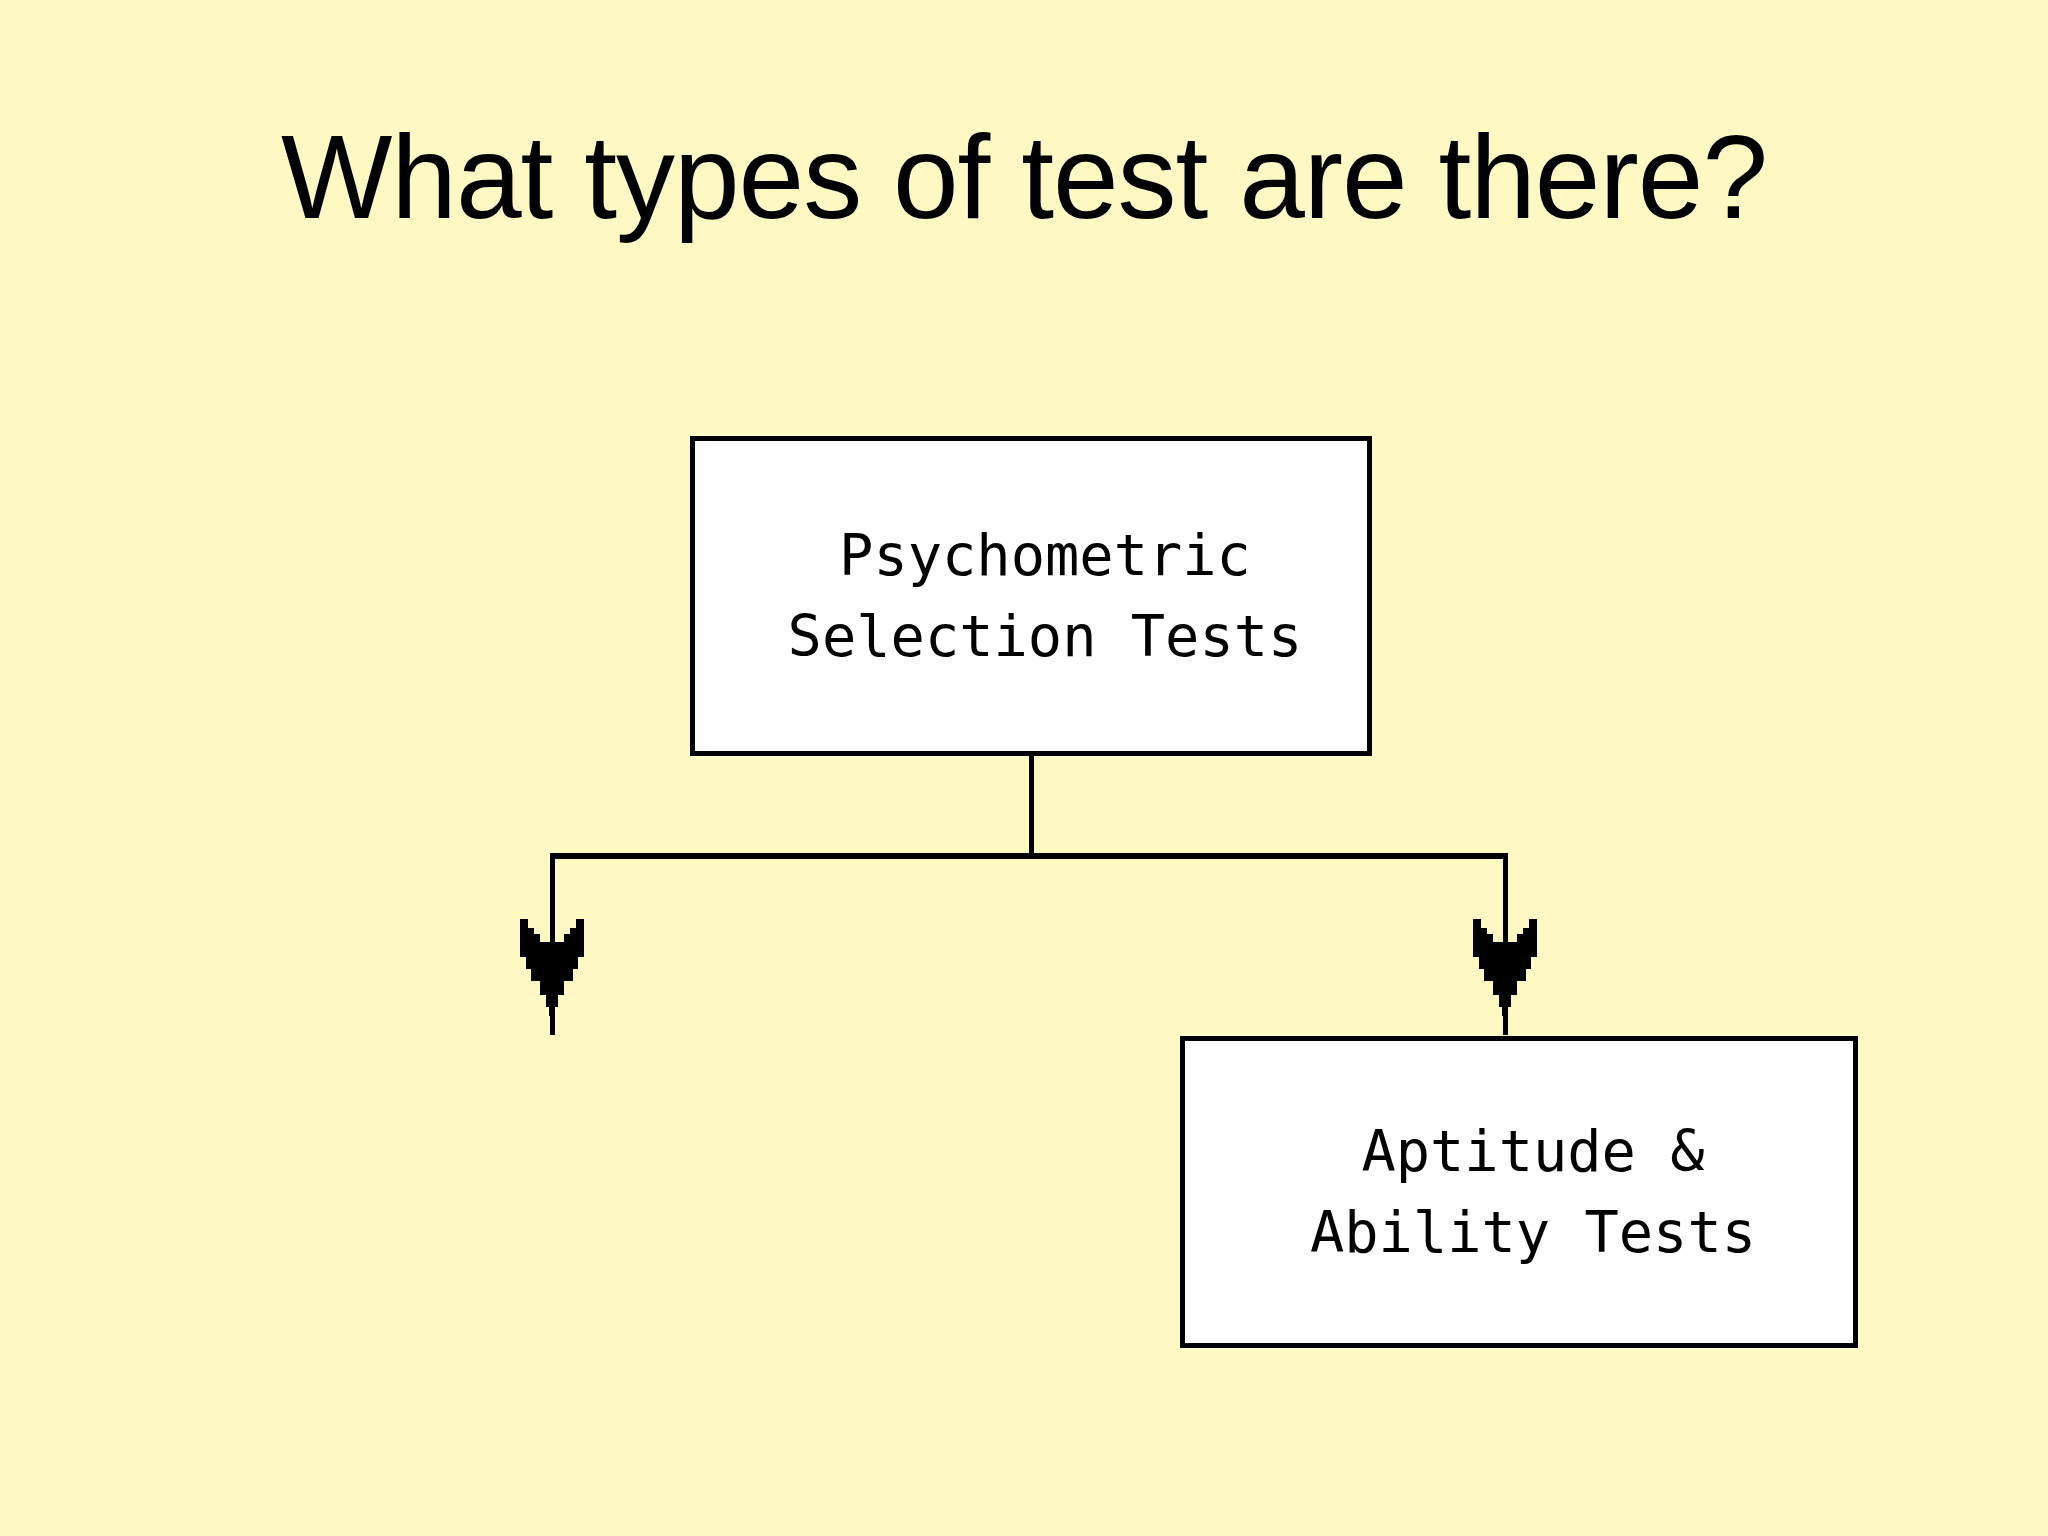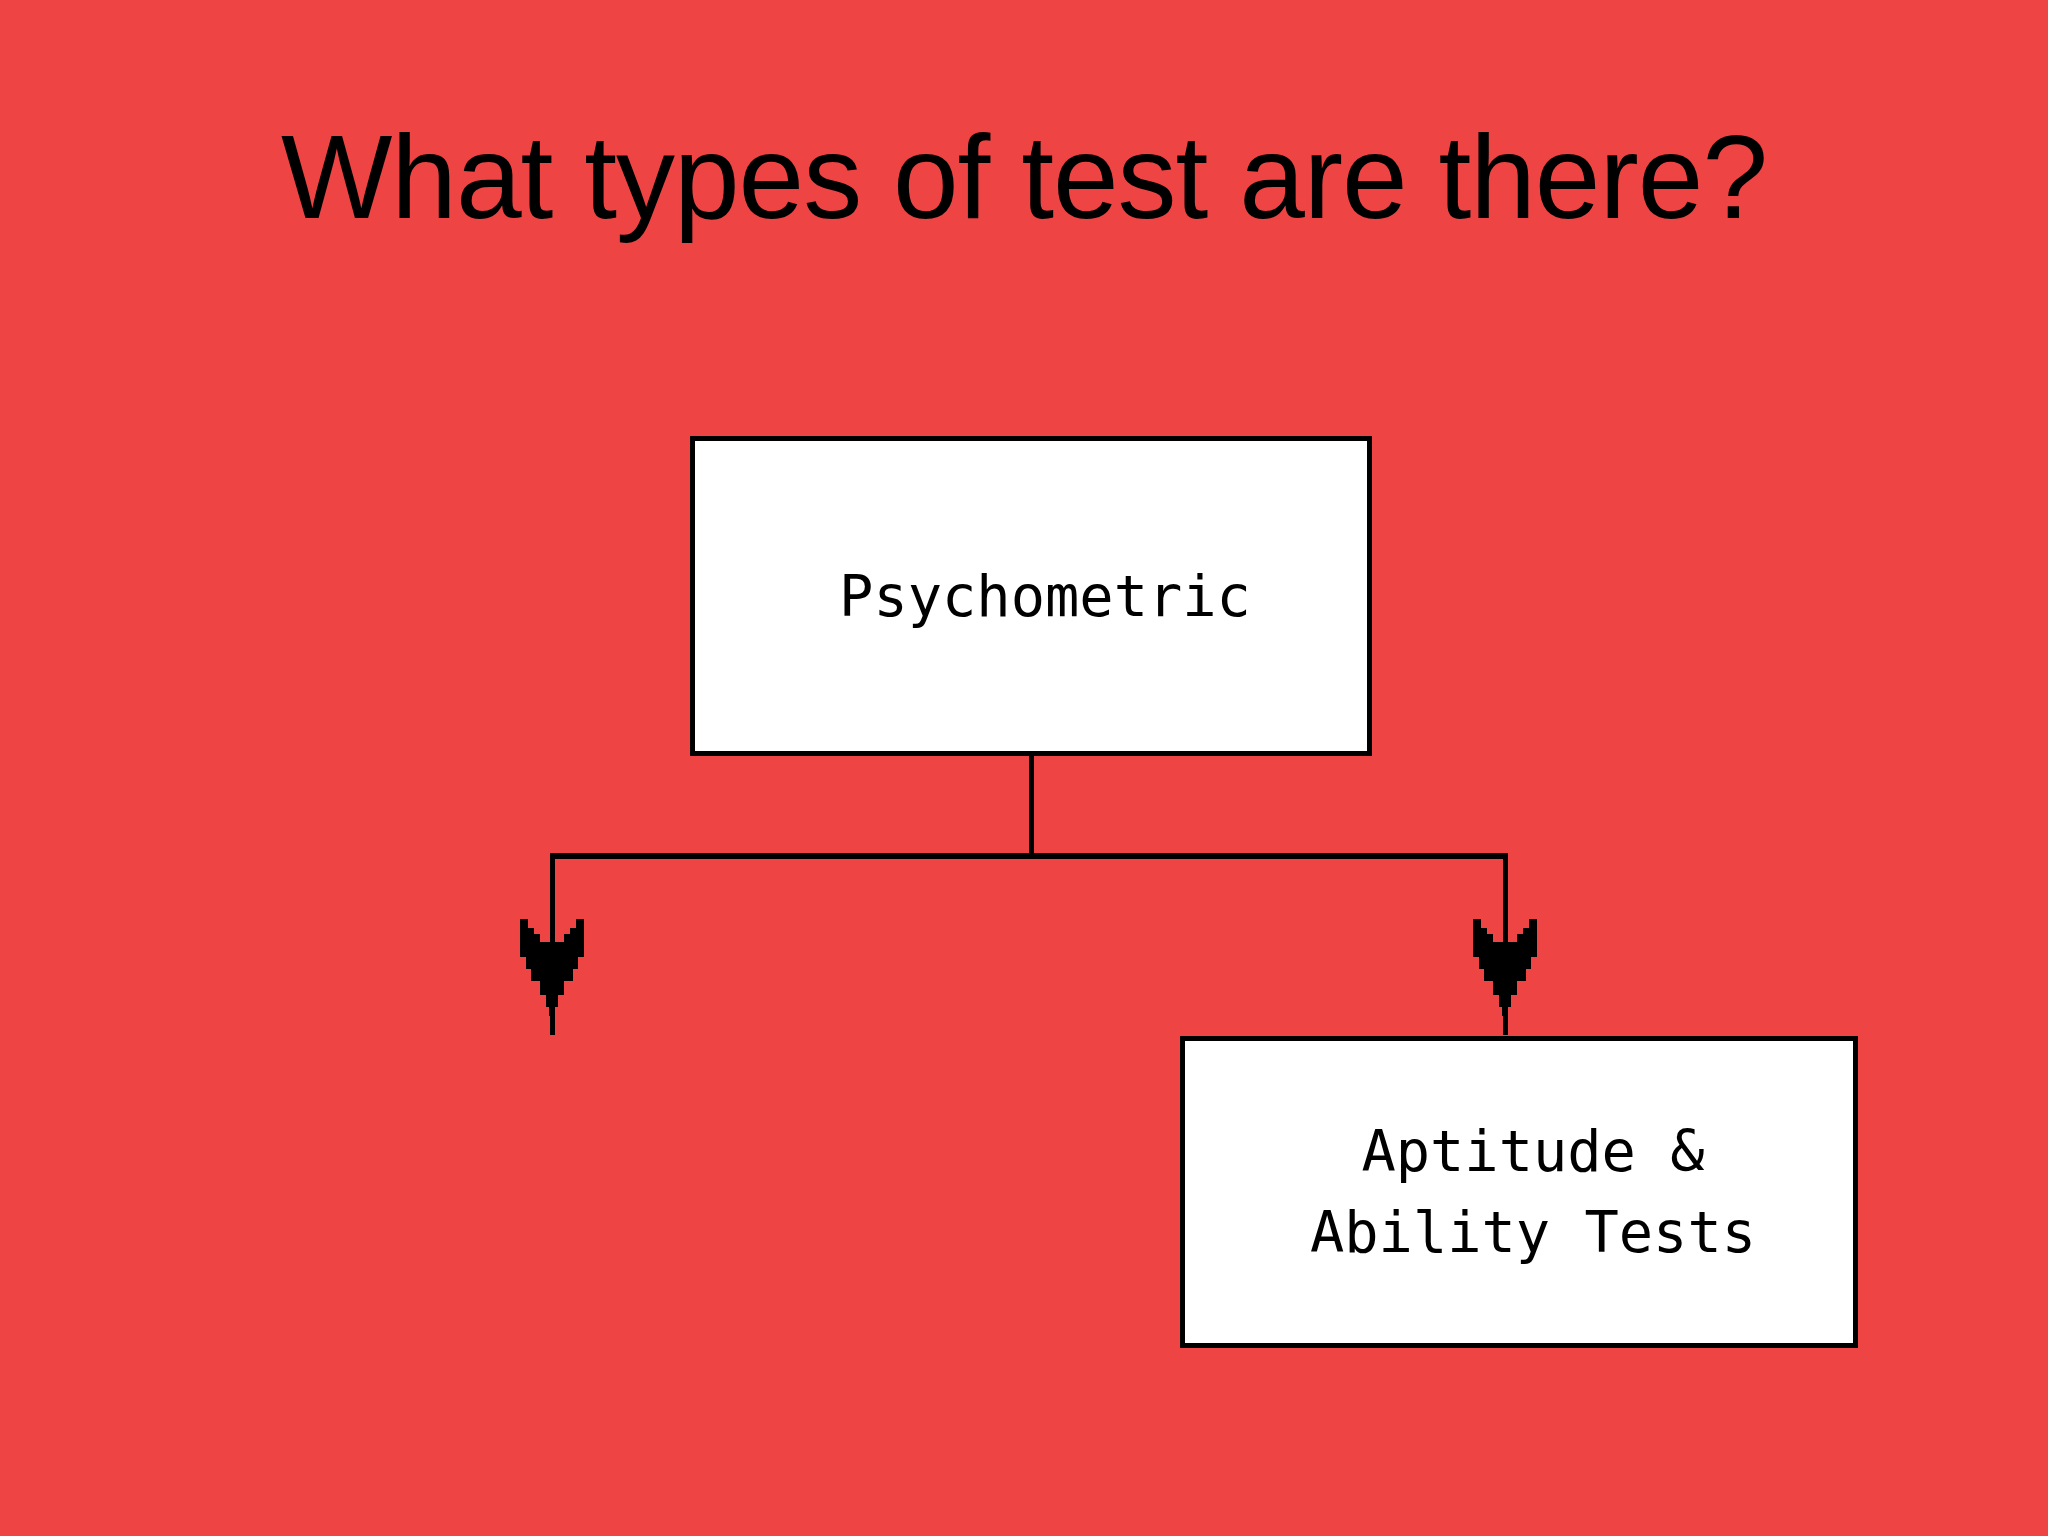--- a/index.html
+++ b/index.html
@@ -11,21 +11,21 @@
     width: 2048px;
     height: 1536px;
     overflow: hidden;
     font-family: "Liberation Sans", sans-serif;
     color: #000000;
   }
   #slide {
     position: relative;
     width: 2048px;
     height: 1536px;
-    background: #ef4444;
+    background: #fef9c3;
   }
 
   
   #slide-title {
     position: absolute;
     left: 0;
     top: 118px;
     width: 2048px;
     text-align: center;
     font-family: "Liberation Sans", sans-serif;
@@ -179,20 +179,21 @@
           <rect x="4" y="18" width="14" height="4"></rect>
           <rect x="7" y="22" width="8" height="5"></rect>
           <rect x="9" y="27" width="4" height="4"></rect>
           <rect x="10" y="31" width="2" height="3"></rect>
         </g>
       </svg>
     </div>
 
     <div class="node-box" id="box-root">
       <div class="node-label">Psychometric</div>
+      <div class="node-label">Selection Tests</div>
     </div>
 
 
     <div class="node-box" id="box-right">
       <div class="node-label">Aptitude &amp;</div>
       <div class="node-label">Ability Tests</div>
     </div>
 
   </div>
 </div>

